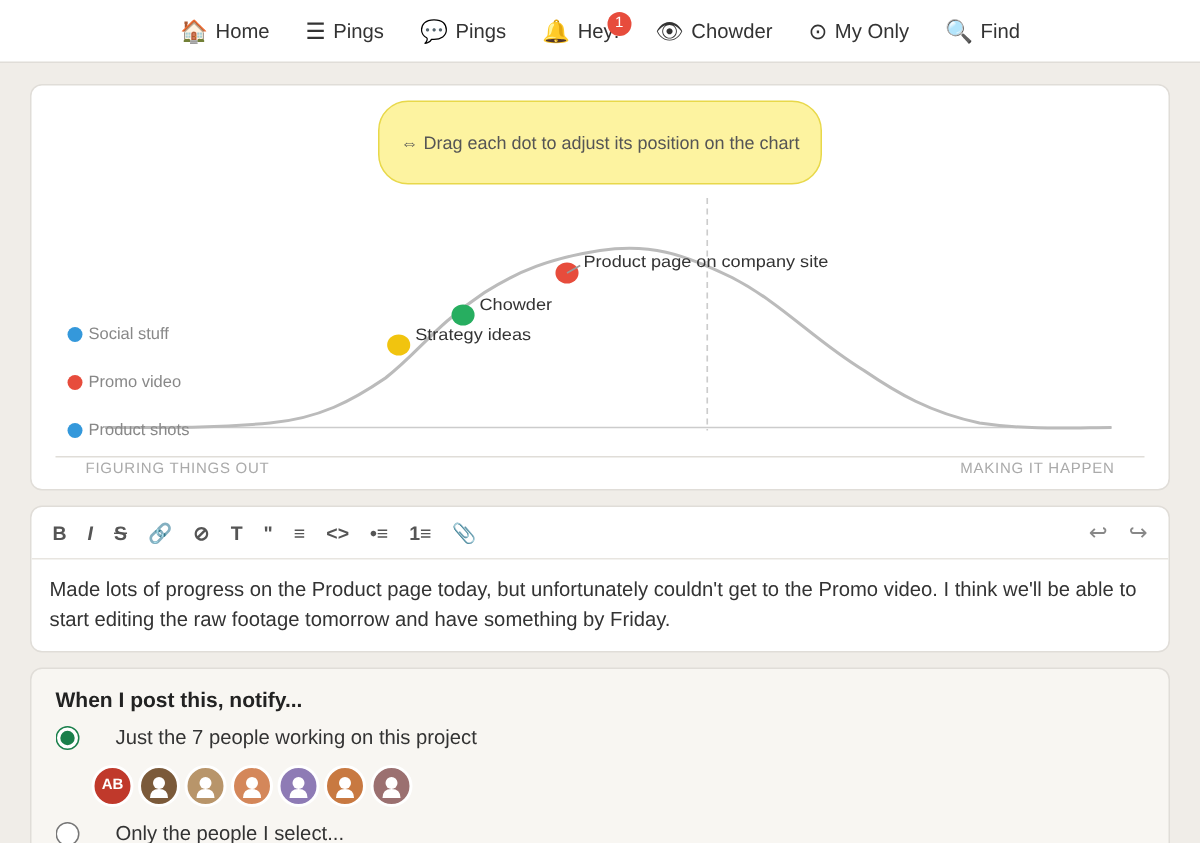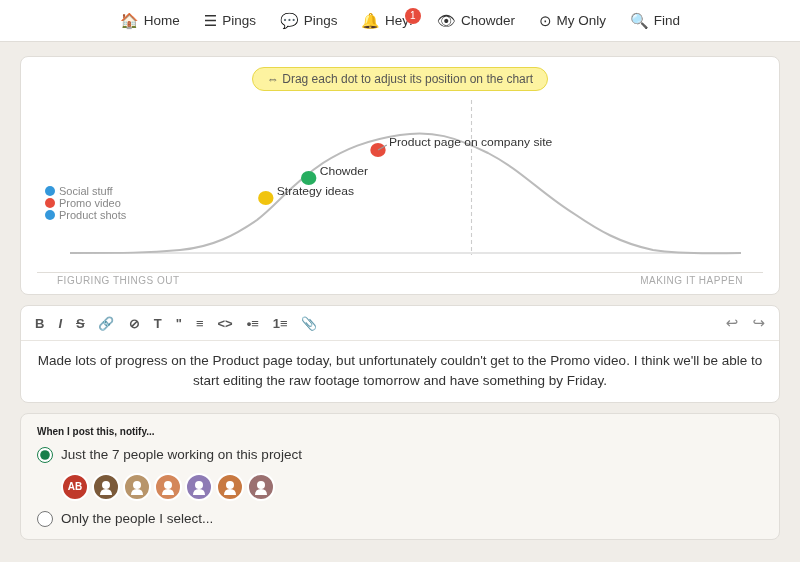--- a/index.html
+++ b/index.html
@@ -64,21 +64,21 @@
       border: 1px solid #e0ddd8;
       border-radius: 8px;
       padding: 10px 16px 6px;
       position: relative;
     }
 
     .drag-hint {
       background: #fdf3a0;
       border: 1px solid #e8d84a;
       border-radius: 20px;
-      padding: 4px 14px;
+      padding: 20px 14px;
       font-size: 12px;
       color: #555;
       text-align: center;
       width: fit-content;
       margin: 0 auto 4px;
       display: block;
     }
 
     .chart-area {
       position: relative;
@@ -103,21 +103,21 @@
       height: 100%;
     }
 
     
     .legend {
       position: absolute;
       left: 8px;
       top: 90px;
       display: flex;
       flex-direction: column;
-      gap: 0;
+      gap: 20px;
     }
     .legend-item {
       display: flex;
       align-items: center;
       gap: 4px;
       font-size: 11px;
       color: #888;
     }
     .legend-dot {
       width: 10px;
@@ -161,46 +161,45 @@
       padding: 2px 4px;
     }
 
     .editor-content {
       padding: 10px 12px;
       font-size: 13.5px;
       line-height: 1.5;
       color: #333;
       min-height: 60px;
       outline: none;
-      text-align: center;
     }
 
     
     .notify-section {
       background: #f8f6f2;
       border: 1px solid #e0ddd8;
       border-radius: 8px;
       padding: 12px 16px;
     }
     .notify-title {
       font-weight: 700;
-      font-size: 10px;
+      font-size: 14px;
       margin-bottom: 10px;
       color: #222;
     }
 
     .radio-group {
       display: flex;
       flex-direction: column;
       gap: 8px;
     }
     .radio-item {
       display: flex;
       align-items: center;
-      gap: 8px;
+      gap: 24px;
       font-size: 13.5px;
       color: #333;
     }
     .radio-input {
       width: 16px;
       height: 16px;
       accent-color: #1a7f4b;
       cursor: pointer;
     }
 

